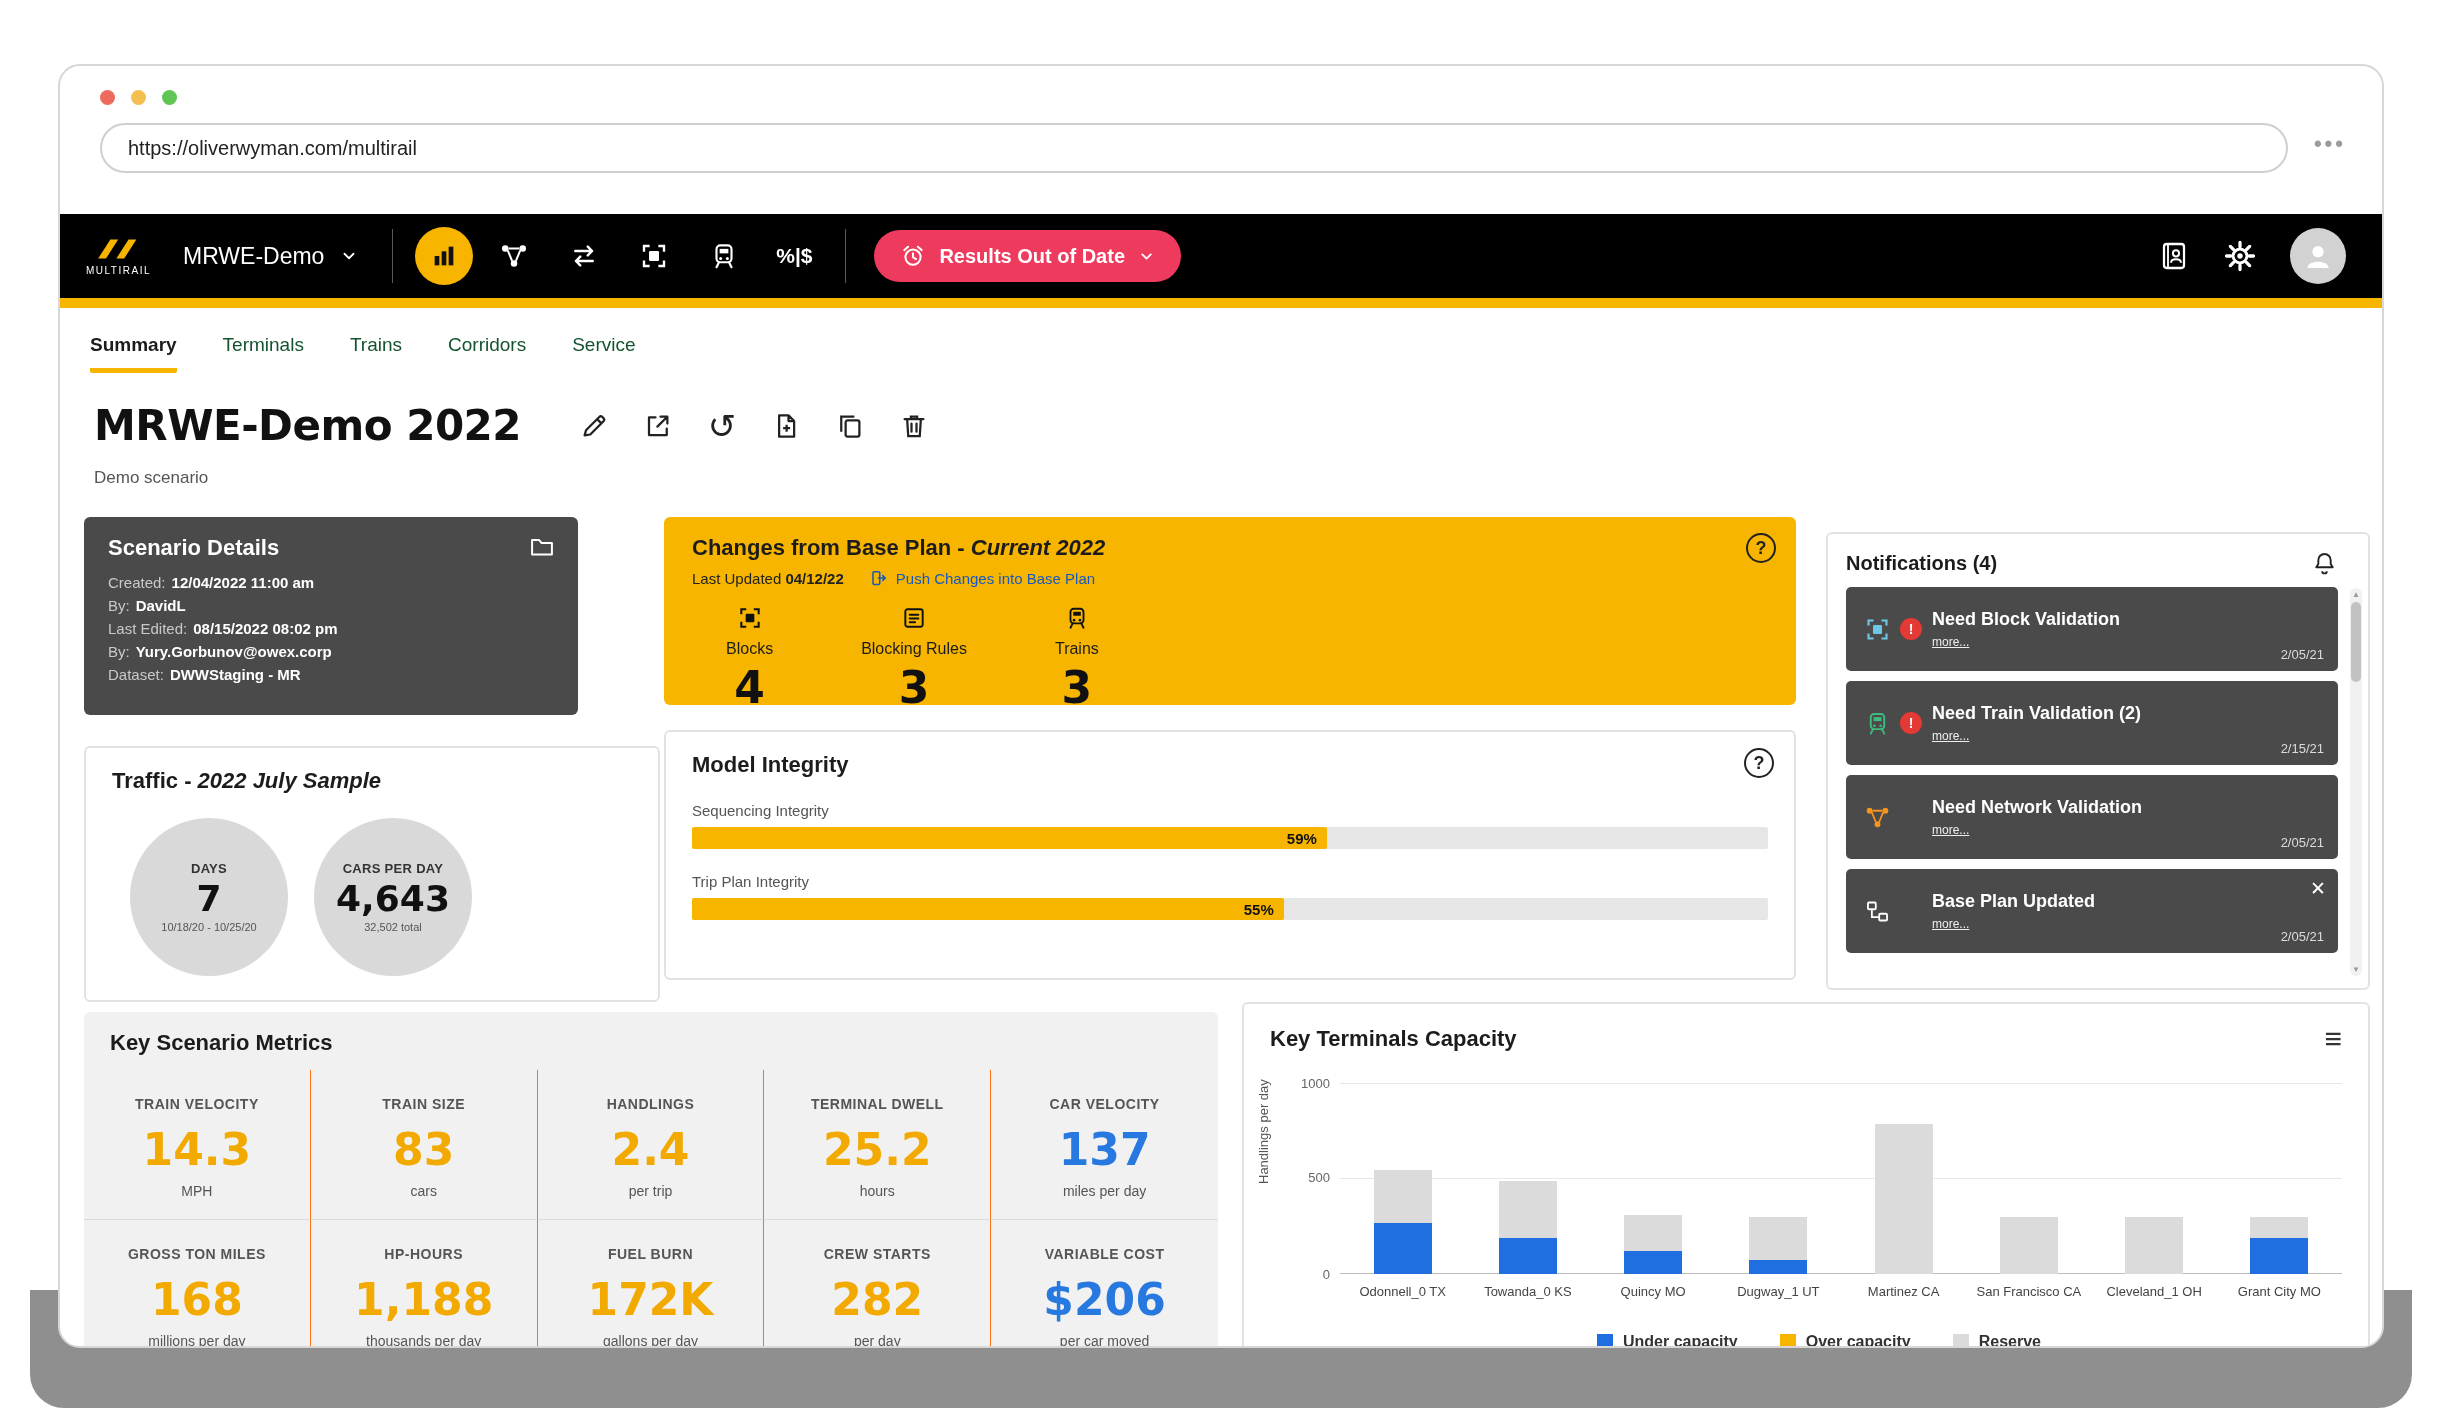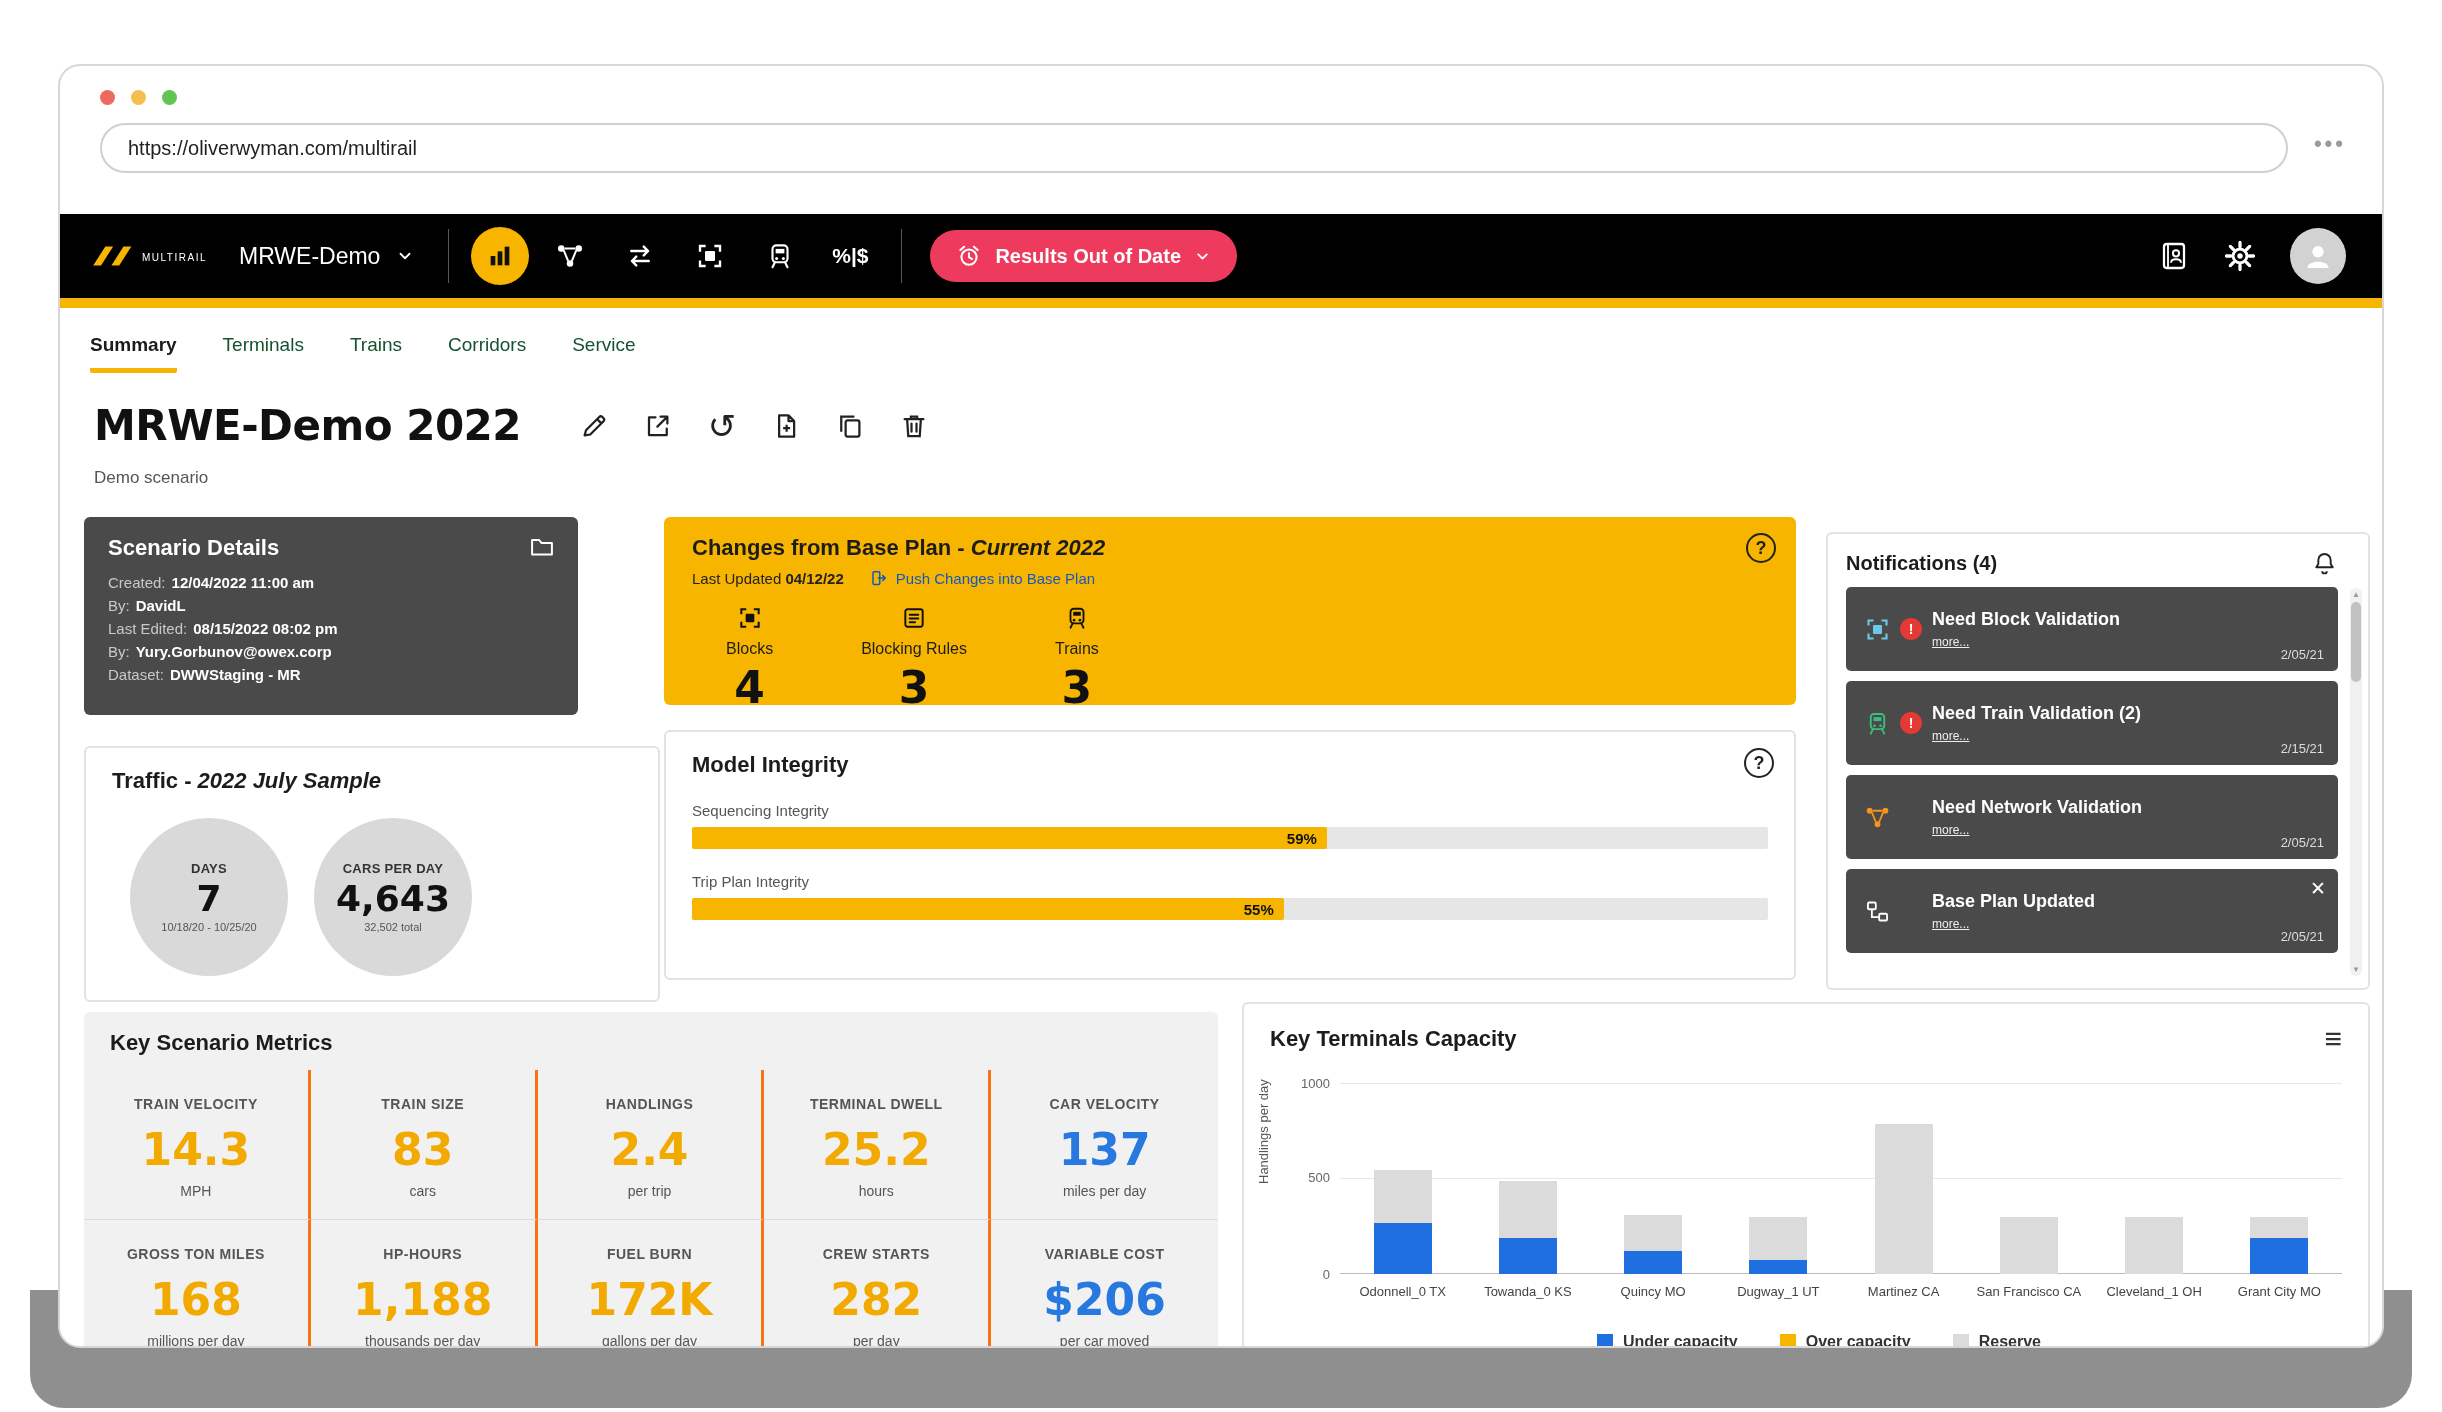--- a/index.html
+++ b/index.html
@@ -13,21 +13,21 @@
   .chrome { height:148px; padding:24px 36px 0 40px; }
   .traffic-lights { display:flex; gap:16px; }
   .dot { width:15px; height:15px; border-radius:50%; display:inline-block; }
   .dot.red{background:#ED6A5E}.dot.yellow{background:#F5BF4F}.dot.green{background:#61C554}
   .url-row { display:flex; align-items:center; gap:26px; margin-top:18px; }
   .url-bar { flex:1; height:50px; border:2px solid #cfcfcf; border-radius:26px; display:flex; align-items:center; padding:0 26px; font-size:20px; color:#222; background:#fff; }
   .ellipsis { color:#9b9b9b; font-size:22px; letter-spacing:3px; font-weight:bold; padding-bottom:8px; }
 
   
   .app-header { height:84px; background:#000; display:flex; align-items:center; padding:0 28px 0 14px; flex-shrink:0; }
-  .logo { display:flex; flex-direction:row; align-items:center; margin:0 20px 0 12px; }
+  .logo { display:flex; flex-direction:column; align-items:center; margin:0 20px 0 12px; }
   .logo svg { width:56px; height:26px; }
   .logo-text { color:#fff; font-size:10px; letter-spacing:1.5px; margin-top:3px; }
   .scenario-sel { color:#fff; font-size:23px; display:flex; align-items:center; gap:16px; padding:0 24px 0 12px; cursor:pointer; }
   .hdr-divider { width:1px; height:54px; background:rgba(255,255,255,.35); margin:0 10px; }
   .nav-icons { display:flex; align-items:center; gap:12px; margin:0 12px; }
   .nav-btn { width:58px; height:58px; border-radius:50%; display:flex; align-items:center; justify-content:center; cursor:pointer; }
   .nav-btn.active { background:#F7B500; }
   .nav-glyph { color:#fff; font-size:21px; font-weight:bold; white-space:nowrap; }
   .results-pill { display:flex; align-items:center; gap:13px; background:#EE3A5D; color:#fff; font-weight:bold; font-size:20px; height:52px; padding:0 26px; border-radius:26px; margin-left:18px; cursor:pointer; }
   .spacer { flex:1; }
@@ -98,21 +98,21 @@
   
   .model-card { left:604px; top:422px; width:1132px; height:250px; padding:20px 26px; }
   .mi-label { font-size:15px; color:#555; margin-top:24px; }
   .mi-track { margin-top:8px; height:22px; background:#e6e6e6; border-radius:2px; }
   .mi-fill { height:100%; background:#F7B500; border-radius:2px; display:flex; align-items:center; justify-content:flex-end; padding-right:10px; font-size:15px; font-weight:bold; color:#111; }
 
   
   .metrics-card { left:24px; top:704px; width:1134px; height:400px; background:#f1f1f1; padding:18px 0 0 0; }
   .metrics-card .card-title { padding-left:26px; }
   .metrics-grid { display:grid; grid-template-columns:repeat(5,1fr); margin-top:14px; }
-  .metric-cell { text-align:center; padding:26px 8px 20px; border-right:3px solid #f97316; border-bottom:1px solid #dcdcdc; }
+  .metric-cell { text-align:center; padding:26px 8px 20px; border-right:1px solid #f97316; border-bottom:1px solid #dcdcdc; }
   .metric-cell:nth-child(5n) { border-right:none; }
   .metric-cell:nth-child(n+6) { border-bottom:none; }
   .m-label { font-size:14px; color:#555; letter-spacing:.5px; font-weight:bold; }
   .m-value { font-family:"DejaVu Sans",sans-serif; font-size:44px; font-weight:800; margin:12px 0 8px; }
   .val-yellow { color:#F2A900; } .val-blue { color:#2779E0; }
   .m-unit { font-size:14px; color:#555; }
 
   
   .terminals-card { left:1182px; top:694px; width:1128px; height:420px; padding:20px 26px; }
   .tc-head { display:flex; align-items:center; justify-content:space-between; }

